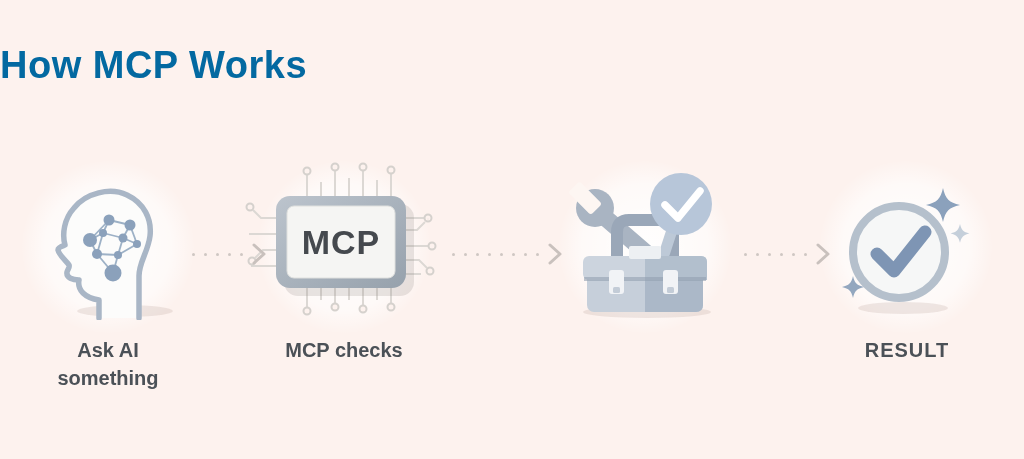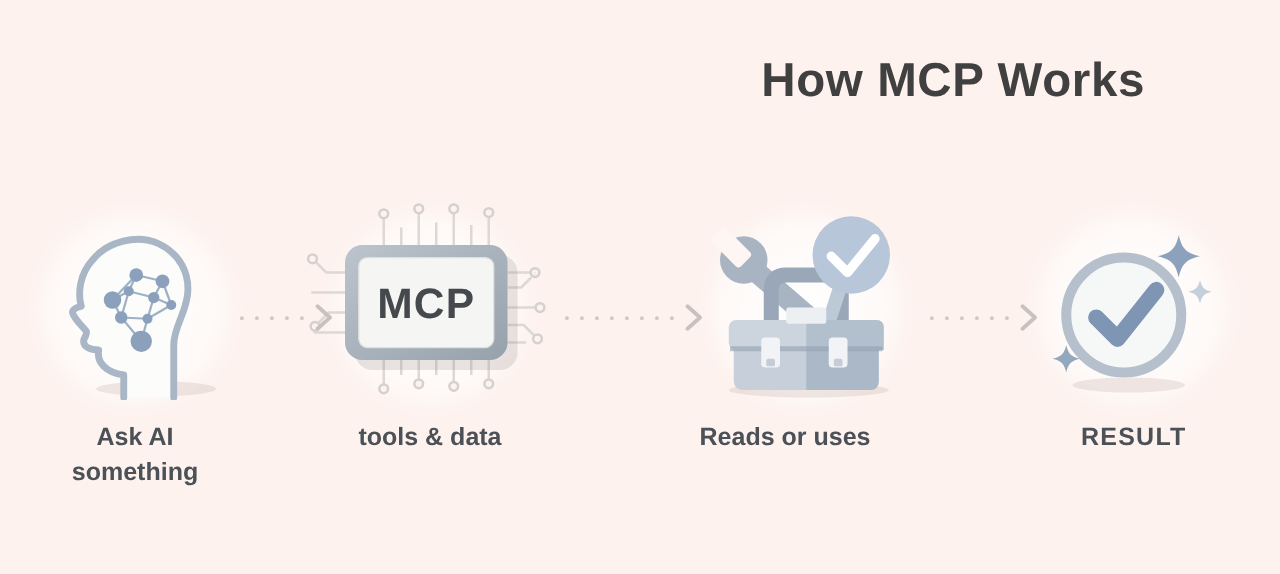--- a/index.html
+++ b/index.html
@@ -8,24 +8,24 @@
     position: relative;
     background: #fdf2ee;
     font-family: "Liberation Sans", "DejaVu Sans", sans-serif;
     overflow: hidden;
   }
   .title {
     position: absolute;
     top: 44px;
     left: 0;
     width: 916px;
-    text-align: right;
+    text-align: left;
     font-size: 38px;
     font-weight: 700;
-    color: #404040;
+    color: #0369a1;
     letter-spacing: 0.5px;
   }
   .glow {
     position: absolute;
     width: 172px;
     height: 172px;
     border-radius: 50%;
     background: radial-gradient(circle,
       rgba(255,255,255,0.95) 0%,
       rgba(255,255,255,0.6) 52%,
@@ -250,20 +250,19 @@
   <svg width="14" height="22" viewBox="0 0 14 22">
     <polyline points="2,2 12,11 2,20" fill="none" stroke="#c9c1bd" stroke-width="3" stroke-linecap="round" stroke-linejoin="round"></polyline>
   </svg>
 </div>
 
 <div class="step-label" style="left:108px;">
   <div>Ask AI</div>
   <div>something</div>
 </div>
 <div class="step-label" style="left:344px;">
-  <div>tools &amp; data</div>
+  <div>MCP checks</div>
 </div>
 <div class="step-label" style="left:628px;">
-  <div>Reads or uses</div>
 </div>
 <div class="step-label caps" style="left:907px;">
   <div>RESULT</div>
 </div>
 
 </body></html>

